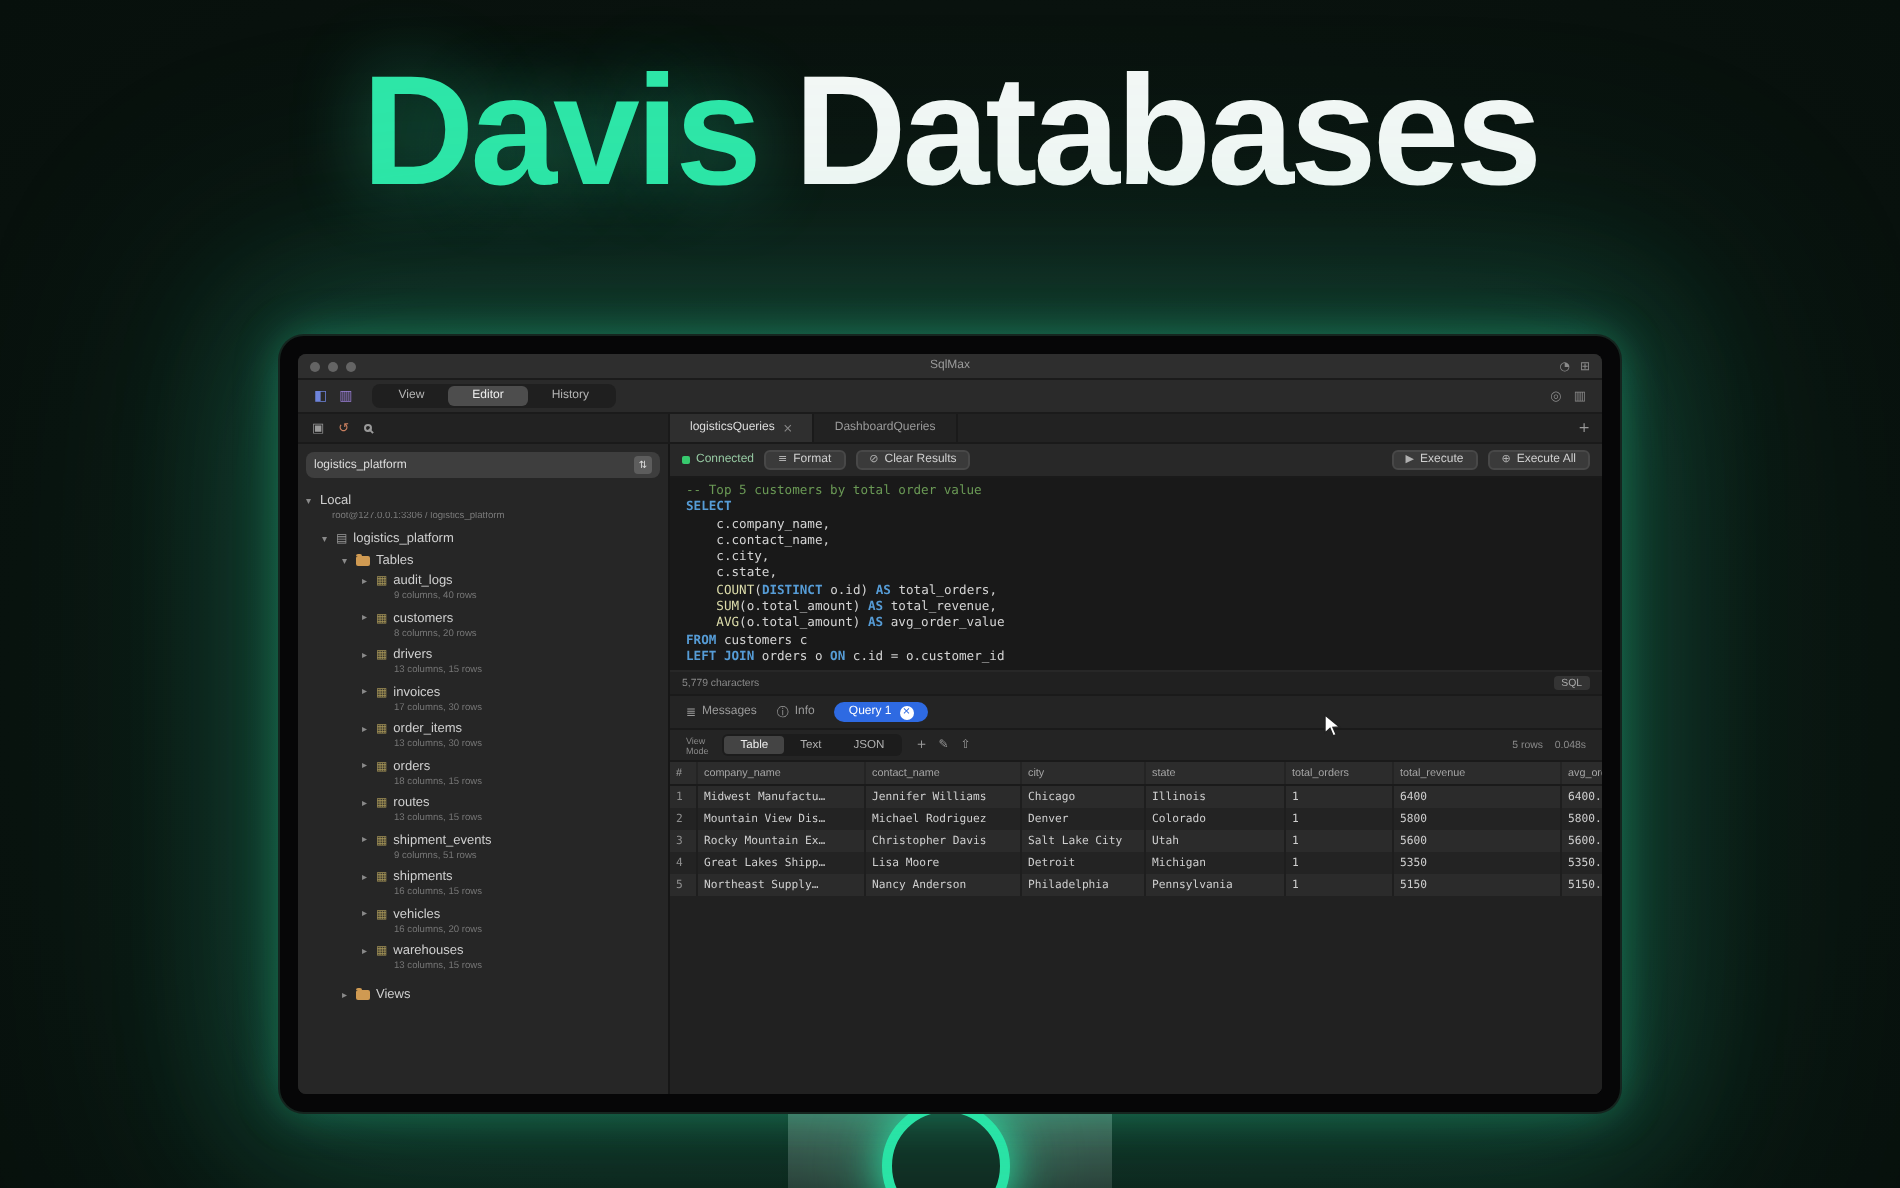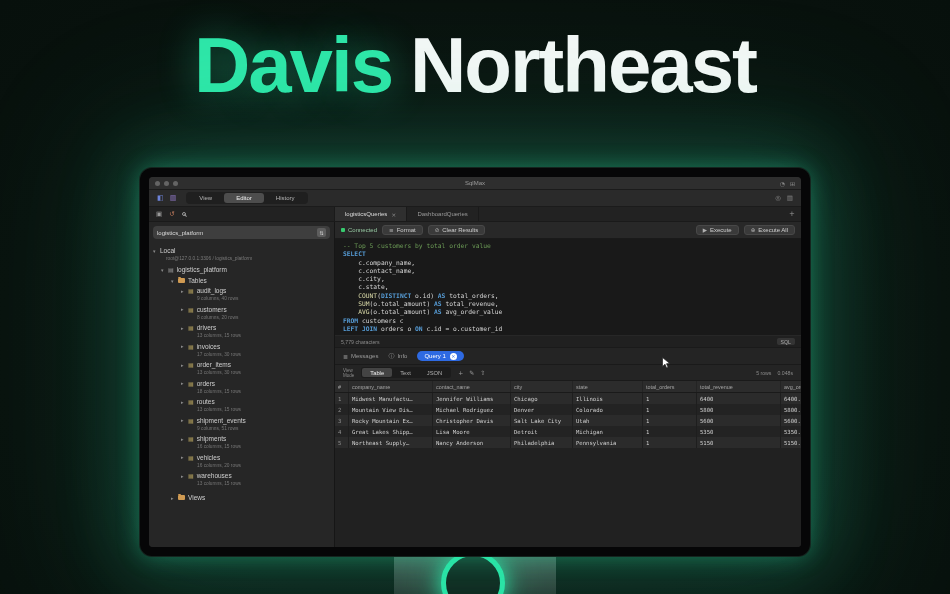--- a/index.html
+++ b/index.html
@@ -150,21 +150,21 @@
   .rt-hc:nth-child(6), .rt-c:nth-child(6) { flex:0 0 54px; }
   .rt-hc:nth-child(7), .rt-c:nth-child(7) { flex:0 0 84px; }
   .rt-hc:nth-child(8), .rt-c:nth-child(8) { flex:1; min-width:0; border-right:none; }
 
   .cursor { position:absolute; left:662px; top:357px; z-index:9; }
 </style>
 </head>
 <body>
 
 <div class="headline">
-  <span class="accent">Davis</span><span class="rest">Northeast</span>
+  <span class="accent">Davis</span><span class="rest">Databases</span>
 </div>
 
 <div class="stand"></div>
 <div class="stand-ring"></div>
 
 <div class="monitor">
   <div class="screen">
 
     <div class="titlebar">
       <div class="lights">

